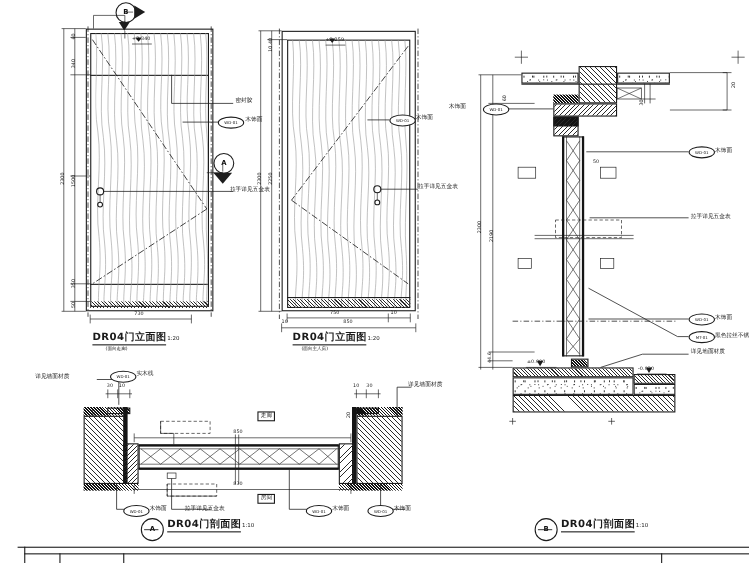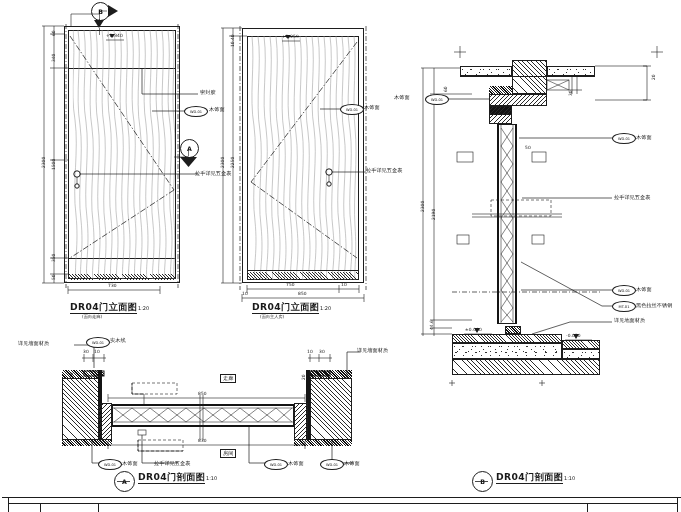--- a/index.html
+++ b/index.html
@@ -1,18 +1,18 @@
 <!DOCTYPE html>
 <html><head>
 <meta charset="utf-8">
 <style>
   html,body{margin:0;padding:0;background:#ffffff;}
   body{width:681px;height:512px;position:relative;overflow:hidden;
        font-family:"DejaVu Sans","Liberation Sans",sans-serif;color:#111;}
-  .cad{position:absolute;left:2px;top:0;width:602px;height:512px;}
+  .cad{position:absolute;left:16px;top:0;width:602px;height:512px;}
   .t{position:absolute;white-space:nowrap;color:#1a1a1a;line-height:1;}
   .dim{font-size:4.4px;letter-spacing:.1px;}
   .dimv{font-size:4.4px;transform-origin:0 0;transform:rotate(-90deg);}
   .lbl{font-size:5.2px;}
   .tagtxt{font-size:3.6px;}
   .ttl{font-size:9.2px;font-weight:700;letter-spacing:.4px;}
   .sub{font-size:4.2px;}
   .scale{font-size:5px;}
   .ln{position:absolute;background:#1d1d1d;}
   .h1{height:1px;}

